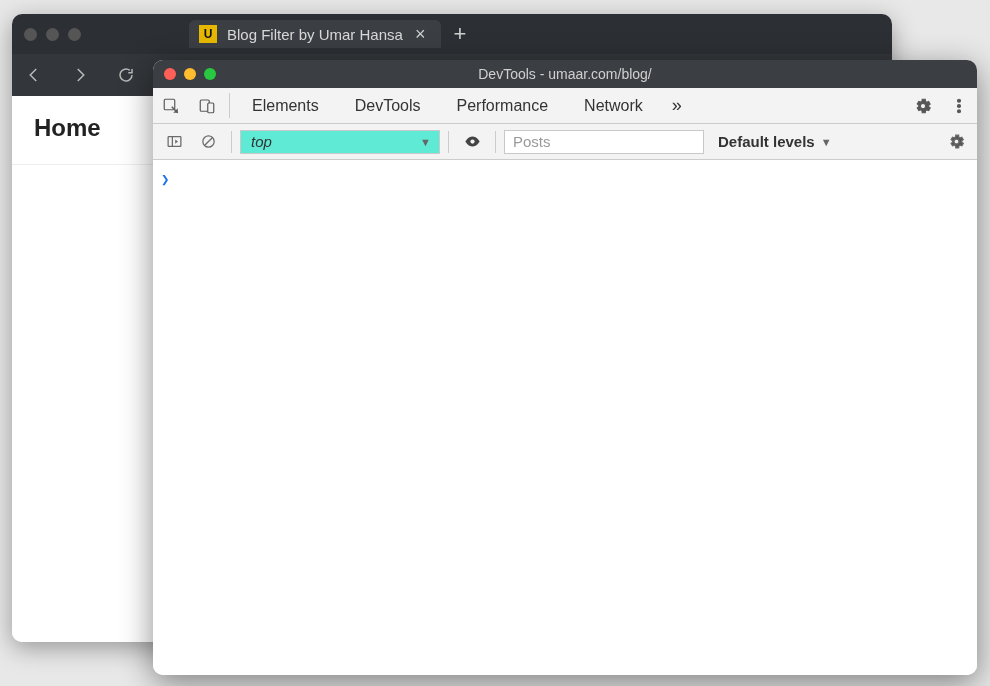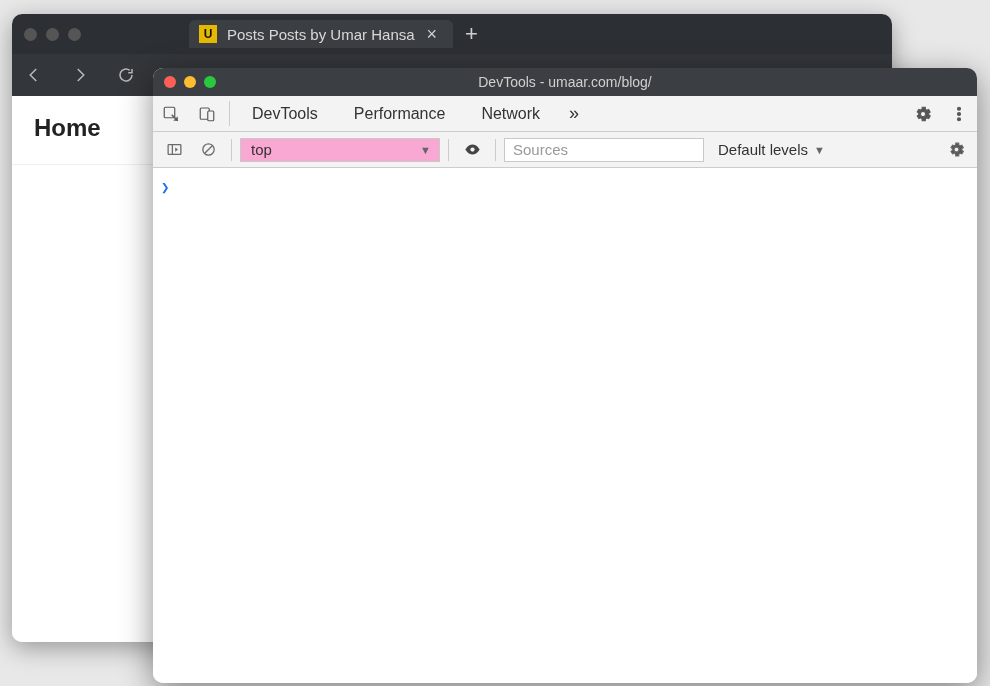--- a/index.html
+++ b/index.html
@@ -24,21 +24,21 @@
 .b-nav { width:32px; height:32px; display:flex; align-items:center; justify-content:center; color:#b8b8b8; }
 .b-nav svg { width:18px; height:18px; stroke:#b8b8b8; fill:none; stroke-width:2; }
 .b-page { background:#fff; height:100%; }
 .b-headerbar { background:#fff; border-bottom:1px solid #eee; padding:18px 22px 22px; }
 .b-home { font-size:24px; font-weight:600; color:#222; }
 
 
 .devtools {
   position: absolute; left: 153px; top: 60px; width: 824px; height: 615px;
   background:#fff; border-radius:10px; box-shadow:0 8px 32px rgba(0,0,0,.45);
-  overflow:hidden; display:flex; flex-direction:column;margin-top:8px;
+  overflow:hidden; display:flex; flex-direction:column;
 }
 .d-titlebar { height:28px; background:#3b3e42; display:flex; align-items:center; position:relative; }
 .d-traffic { display:flex; gap:8px; padding:0 11px; }
 .d-dot { width:12px; height:12px; border-radius:50%; }
 .d-red{background:#ff5f57;} .d-yellow{background:#febc2e;} .d-green{background:#28c840;}
 .d-title { position:absolute; left:0; right:0; text-align:center; color:#d0d0d0; font-size:14px; pointer-events:none; }
 
 .d-tabs { height:36px; border-bottom:1px solid #ccc; display:flex; align-items:stretch; background:#f3f3f3; }
 .d-tabs .spacer { flex:1; }
 .d-tool { width:36px; display:flex; align-items:center; justify-content:center; color:#5a5a5a; }
@@ -46,46 +46,46 @@
 .d-sep { width:1px; background:#ccc; margin:5px 4px; }
 .d-tab { padding:0 18px; display:flex; align-items:center; font-size:16px; color:#333; cursor:default; }
 .d-tab.active { color:#000; font-weight:500; box-shadow: inset 0 -3px 0 #1a73e8; }
 .d-more { width:32px; display:flex; align-items:center; justify-content:center; color:#333; font-size:18px;}
 .d-gear svg, .d-kebab svg { width:18px; height:18px; fill:#555; }
 
 .d-subbar { height:36px; border-bottom:1px solid #ccc; background:#f3f3f3; display:flex; align-items:center; padding:0 6px; gap:4px; }
 .sb-ico { width:30px; display:flex; align-items:center; justify-content:center; color:#6b6b6b; }
 .sb-ico svg { width:17px; height:17px; stroke:#6b6b6b; fill:none; stroke-width:1.8; }
 .sb-sep { width:1px; height:22px; background:#ccc; margin:0 4px; }
-.ctx { flex:0 0 200px; height:24px; border:1px solid #c9c9c9; background:#f9a8d4; display:flex; align-items:center; justify-content:space-between; padding:0 8px 0 10px; font-size:15px; color:#333; }
+.ctx { flex:0 0 200px; height:24px; border:1px solid #c9c9c9; background:#5eead4; display:flex; align-items:center; justify-content:space-between; padding:0 8px 0 10px; font-size:15px; color:#333;font-style:italic; }
 .ctx .chev { color:#666; font-size:11px; }
 .eye svg { fill:#444; stroke:none;}
 .filter { flex:0 0 200px; height:24px; border:1px solid #c9c9c9; background:#fff; padding:0 8px; font-size:15px; color:#999; display:flex; align-items:center;}
-.levels { display:flex; align-items:center; gap:6px; font-size:15px; color:#333; padding:0 4px 0 10px; }
+.levels { display:flex; align-items:center; gap:6px; font-size:15px; color:#333; padding:0 4px 0 10px;font-weight:bold; }
 .levels .chev { color:#666; font-size:11px; }
 .grow { flex:1; }
 
 .d-body { flex:1; background:#fff; padding:10px 8px; }
 .prompt { color:#1a73e8; font-weight:700; font-size:14px; font-family: Menlo, Consolas, monospace; }
 .prompt::before { content:"\276F"; }
 
 </style>
 </head>
 <body>
 
 <div class="browser">
   <div class="b-titlebar">
     <div class="b-traffic">
       <div class="b-dot"></div>
       <div class="b-dot"></div>
       <div class="b-dot"></div>
     </div>
     <div class="b-tab">
       <span class="b-favicon">U</span>
-      <span>Posts Posts by Umar Hansa</span>
+      <span>Blog Filter by Umar Hansa</span>
       <span class="b-close">×</span>
     </div>
     <div class="b-newtab">+</div>
   </div>
   <div class="b-toolbar">
     <div class="b-nav">
         <svg viewBox="0 0 24 24">
           <polyline points="15 4 7 12 15 20"></polyline>
         </svg>
       </div>
@@ -126,20 +126,21 @@
           <polygon points="15,21 21,15 21,21" fill="#5a5a5a" stroke="none"></polygon>
         </svg>
     </div>
     <div class="d-tool">
       <svg viewBox="0 0 24 24">
           <rect x="3" y="4" width="12" height="15" rx="1.5"></rect>
           <rect x="13" y="8" width="8" height="13" rx="1.5" fill="#f3f3f3"></rect>
         </svg>
     </div>
     <div class="d-sep"></div>
+    <div class="d-tab">Elements</div>
     <div class="d-tab">DevTools</div>
     <div class="d-tab">Performance</div>
     <div class="d-tab">Network</div>
     <div class="d-more">»</div>
     <div class="spacer"></div>
     <div class="d-tool d-gear">
       <svg viewBox="0 0 24 24">
           <path fill="#555" d="M19.4 13a7.8 7.8 0 0 0 .1-1 7.8 7.8 0 0 0-.1-1l2.1-1.6-2-3.4-2.5 1a7.6 7.6 0 0 0-1.7-1L15 3h-4l-.4 2.9a7.6 7.6 0 0 0-1.7 1l-2.5-1-2 3.4L6.5 11a7.8 7.8 0 0 0-.1 1 7.8 7.8 0 0 0 .1 1l-2.1 1.6 2 3.4 2.5-1a7.6 7.6 0 0 0 1.7 1L11 21h4l.4-2.9a7.6 7.6 0 0 0 1.7-1l2.5 1 2-3.4Zm-7.4 2.5A3.5 3.5 0 1 1 15.5 12 3.5 3.5 0 0 1 12 15.5Z"></path>
         </svg>
     </div>
@@ -173,21 +174,21 @@
     </div>
     <div class="sb-sep"></div>
     <div class="sb-ico eye">
       <svg viewBox="0 0 24 24">
           <path d="M2 12s3.5-7 10-7 10 7 10 7-3.5 7-10 7S2 12 2 12Z" fill="#444"></path>
           <circle cx="12" cy="12" r="3" fill="#f3f3f3"></circle>
         </svg>
     </div>
     <div class="sb-sep"></div>
     <div class="filter">
-      <span>Sources</span>
+      <span>Posts</span>
     </div>
     <div class="levels">
       <span>Default levels</span>
       <span class="chev">▼</span>
     </div>
     <div class="grow"></div>
     <div class="sb-ico d-gear">
       <svg viewBox="0 0 24 24">
           <path fill="#555" d="M19.4 13a7.8 7.8 0 0 0 .1-1 7.8 7.8 0 0 0-.1-1l2.1-1.6-2-3.4-2.5 1a7.6 7.6 0 0 0-1.7-1L15 3h-4l-.4 2.9a7.6 7.6 0 0 0-1.7 1l-2.5-1-2 3.4L6.5 11a7.8 7.8 0 0 0-.1 1 7.8 7.8 0 0 0 .1 1l-2.1 1.6 2 3.4 2.5-1a7.6 7.6 0 0 0 1.7 1L11 21h4l.4-2.9a7.6 7.6 0 0 0 1.7-1l2.5 1 2-3.4Zm-7.4 2.5A3.5 3.5 0 1 1 15.5 12 3.5 3.5 0 0 1 12 15.5Z"></path>
         </svg>

